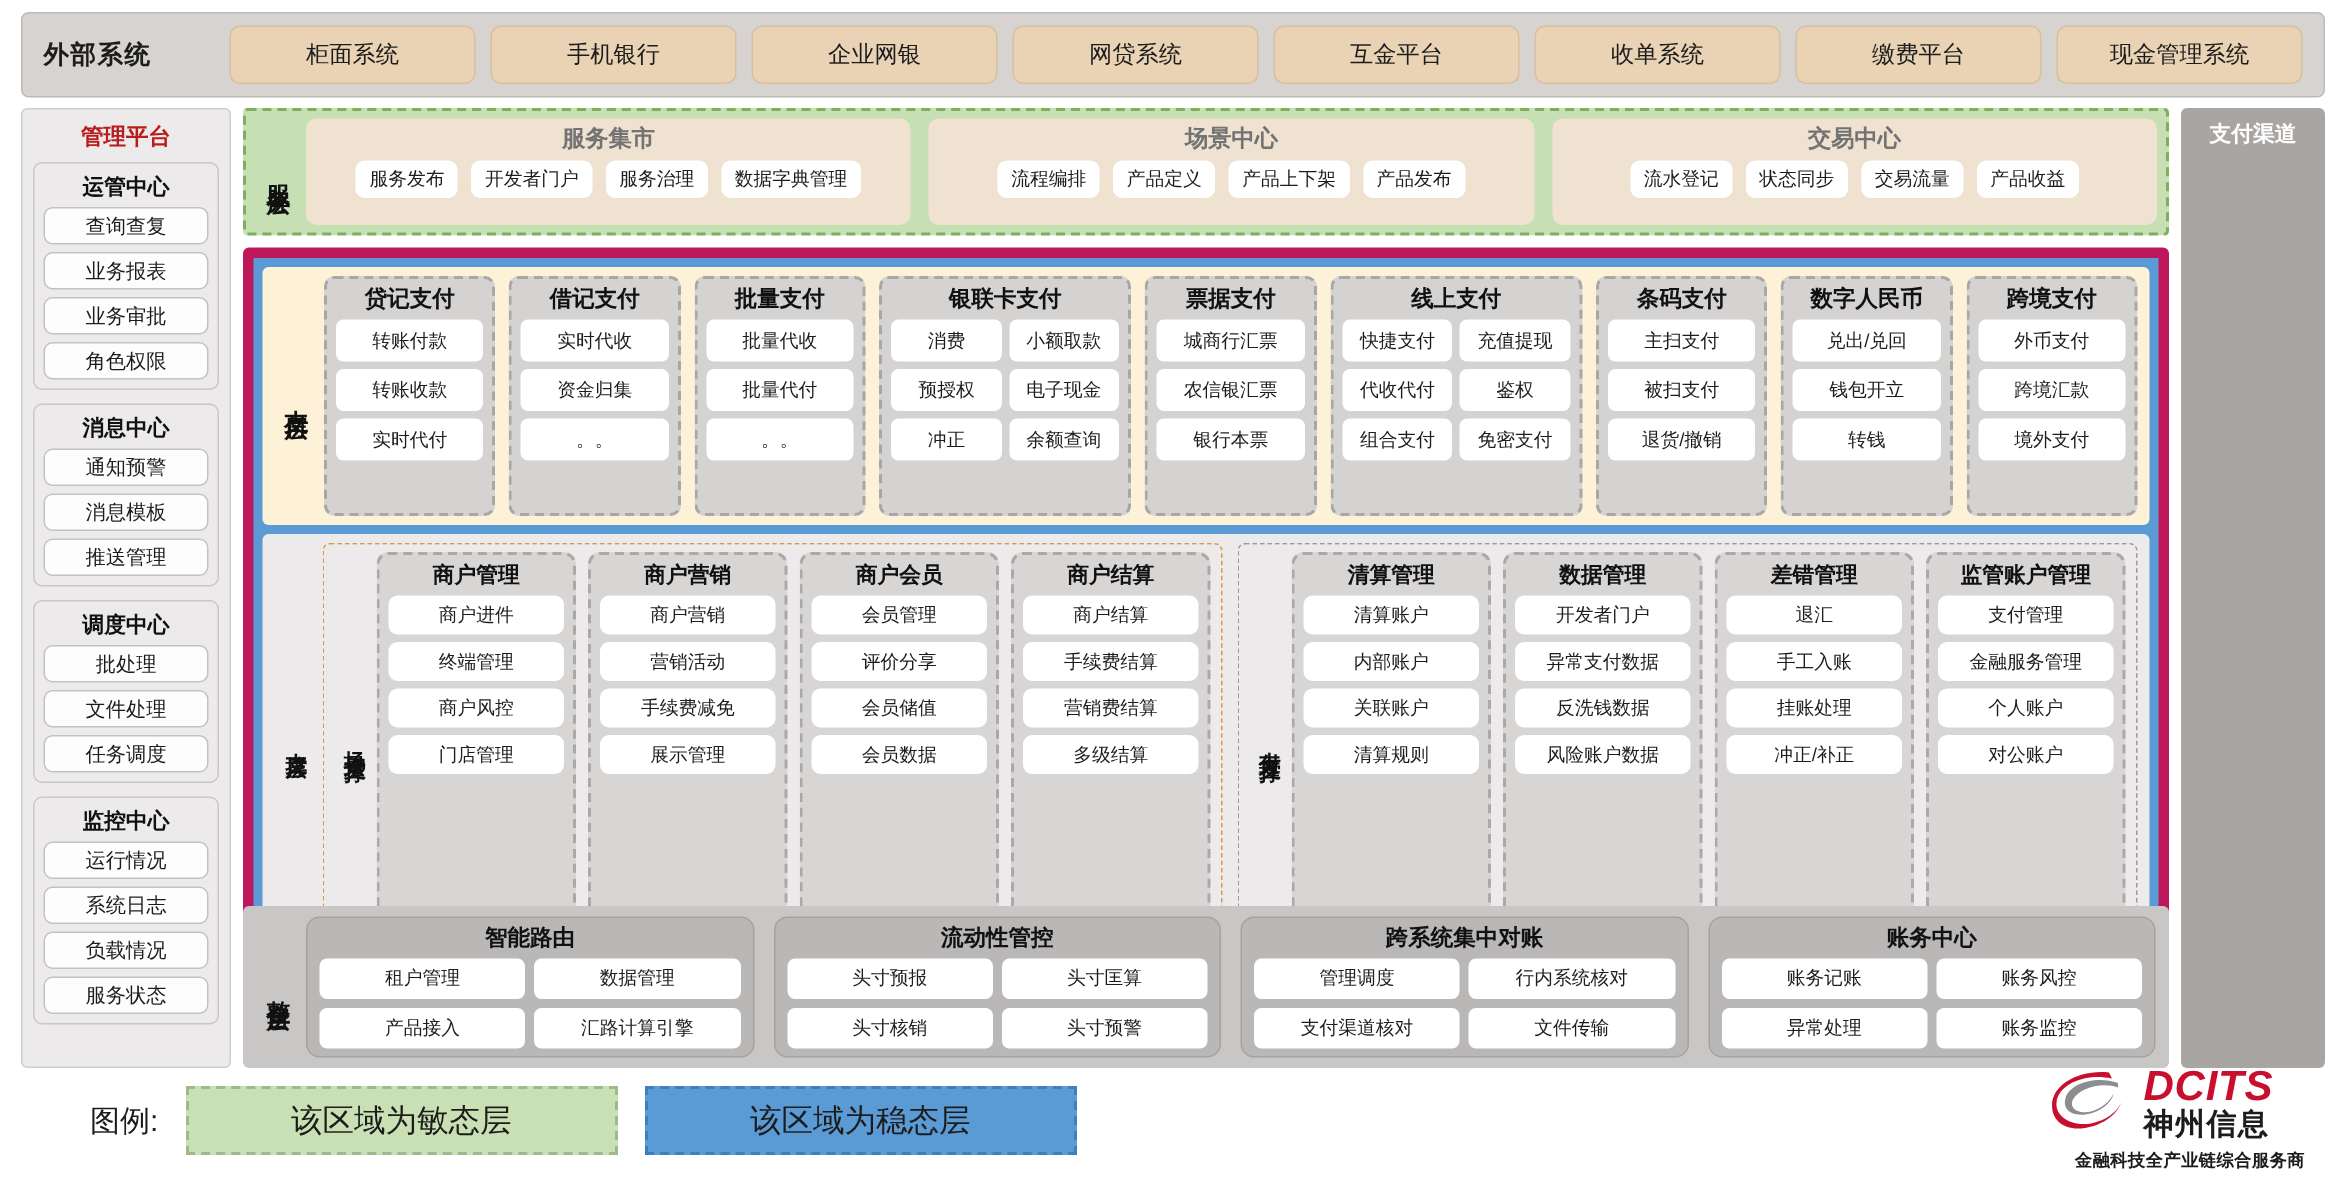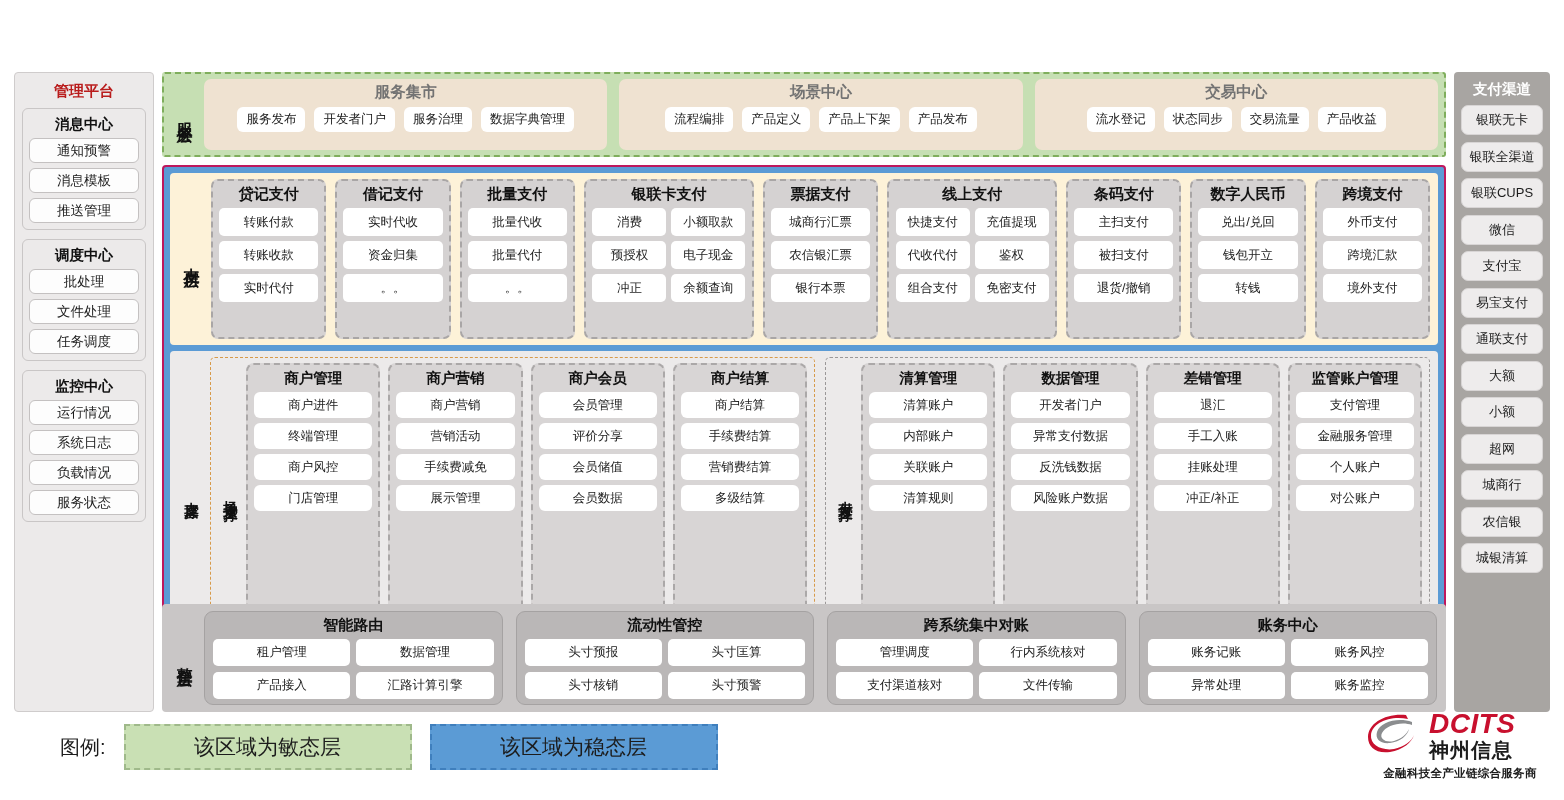--- a/index.html
+++ b/index.html
@@ -95,21 +95,21 @@
   .svc-chips { display: flex; gap: 9px; justify-content: center; width: 100%; }
   .svc-chip {
     background: #ffffff; border-radius: 6px; height: 25px;
     display: flex; align-items: center; justify-content: center;
     font-size: 12.5px; color: #1c1c1c; padding: 0 9px; white-space: nowrap;
   }
 
   
   .stable {
     position: absolute; left: 0; top: 93px; width: 100%; height: 478px;
-    background: #5b9bd5; border: 2px solid #be185d; border-radius: 4px;
+    background: #5b9bd5; border: 7px solid #be185d; border-radius: 4px;
     padding: 6px; display: flex; flex-direction: column; gap: 6px;
   }
 
   
   .pay-layer {
     background: #fdf2d8; border-radius: 4px; height: 172px;
     display: flex; align-items: stretch; padding: 6px 8px; gap: 7px;
   }
   .pay-layer .vlabel { width: 26px; }
   .pay-cols { display: flex; flex: 1; gap: 9px; }
@@ -192,26 +192,46 @@
   .logo-text { display: flex; flex-direction: column; line-height: 1; }
   .logo-en { font-size: 28px; font-weight: bold; color: #c8102e; letter-spacing: 0.5px; font-style: italic; }
   .logo-cn { font-size: 20px; font-weight: bold; color: #1c1c1c; letter-spacing: 1px; margin-top: 2px; }
   .logo-tag { font-size: 11.5px; font-weight: bold; color: #1c1c1c; margin-top: 6px; text-align: center; letter-spacing: 0.3px; }
 </style>
 </head>
 <body>
 
 <div class="page">
 
+  <div class="ext-bar">
+    <div class="ext-title">外部系统</div>
+    <div class="ext-items" id="ext-items">
+        <div class="ext-chip">柜面系统</div>
+        <div class="ext-chip">手机银行</div>
+        <div class="ext-chip">企业网银</div>
+        <div class="ext-chip">网贷系统</div>
+        <div class="ext-chip">互金平台</div>
+        <div class="ext-chip">收单系统</div>
+        <div class="ext-chip">缴费平台</div>
+        <div class="ext-chip">现金管理系统</div>
+      </div>
+  </div>
 
   <div class="body-wrap">
 
     <div class="mgmt">
       <div class="mgmt-title">管理平台</div>
       <div id="mgmt-groups">
+          <div class="mgmt-group">
+            <div class="mgmt-group-title">运管中心</div>
+            <div class="mgmt-btn">查询查复</div>
+            <div class="mgmt-btn">业务报表</div>
+            <div class="mgmt-btn">业务审批</div>
+            <div class="mgmt-btn">角色权限</div>
+          </div>
           <div class="mgmt-group">
             <div class="mgmt-group-title">消息中心</div>
             <div class="mgmt-btn">通知预警</div>
             <div class="mgmt-btn">消息模板</div>
             <div class="mgmt-btn">推送管理</div>
           </div>
           <div class="mgmt-group">
             <div class="mgmt-group-title">调度中心</div>
             <div class="mgmt-btn">批处理</div>
             <div class="mgmt-btn">文件处理</div>
@@ -461,35 +481,20 @@
                 <div class="int-cell">账务监控</div>
               </div>
             </div>
           </div>
       </div>
 
     </div>
 
     <div class="chan">
       <div class="chan-title">支付渠道</div>
-      <div id="chan-items">
-          <div class="chan-btn">银联无卡</div>
-          <div class="chan-btn">银联全渠道</div>
-          <div class="chan-btn">银联CUPS</div>
-          <div class="chan-btn">微信</div>
-          <div class="chan-btn">支付宝</div>
-          <div class="chan-btn">易宝支付</div>
-          <div class="chan-btn">通联支付</div>
-          <div class="chan-btn">大额</div>
-          <div class="chan-btn">小额</div>
-          <div class="chan-btn">超网</div>
-          <div class="chan-btn">城商行</div>
-          <div class="chan-btn">农信银</div>
-          <div class="chan-btn">城银清算</div>
-        </div>
     </div>
 
   </div>
 
   <div class="legend">
     <div class="legend-label">图例:</div>
     <div class="legend-chip agile">该区域为敏态层</div>
     <div class="legend-chip stable-c">该区域为稳态层</div>
   </div>
 

